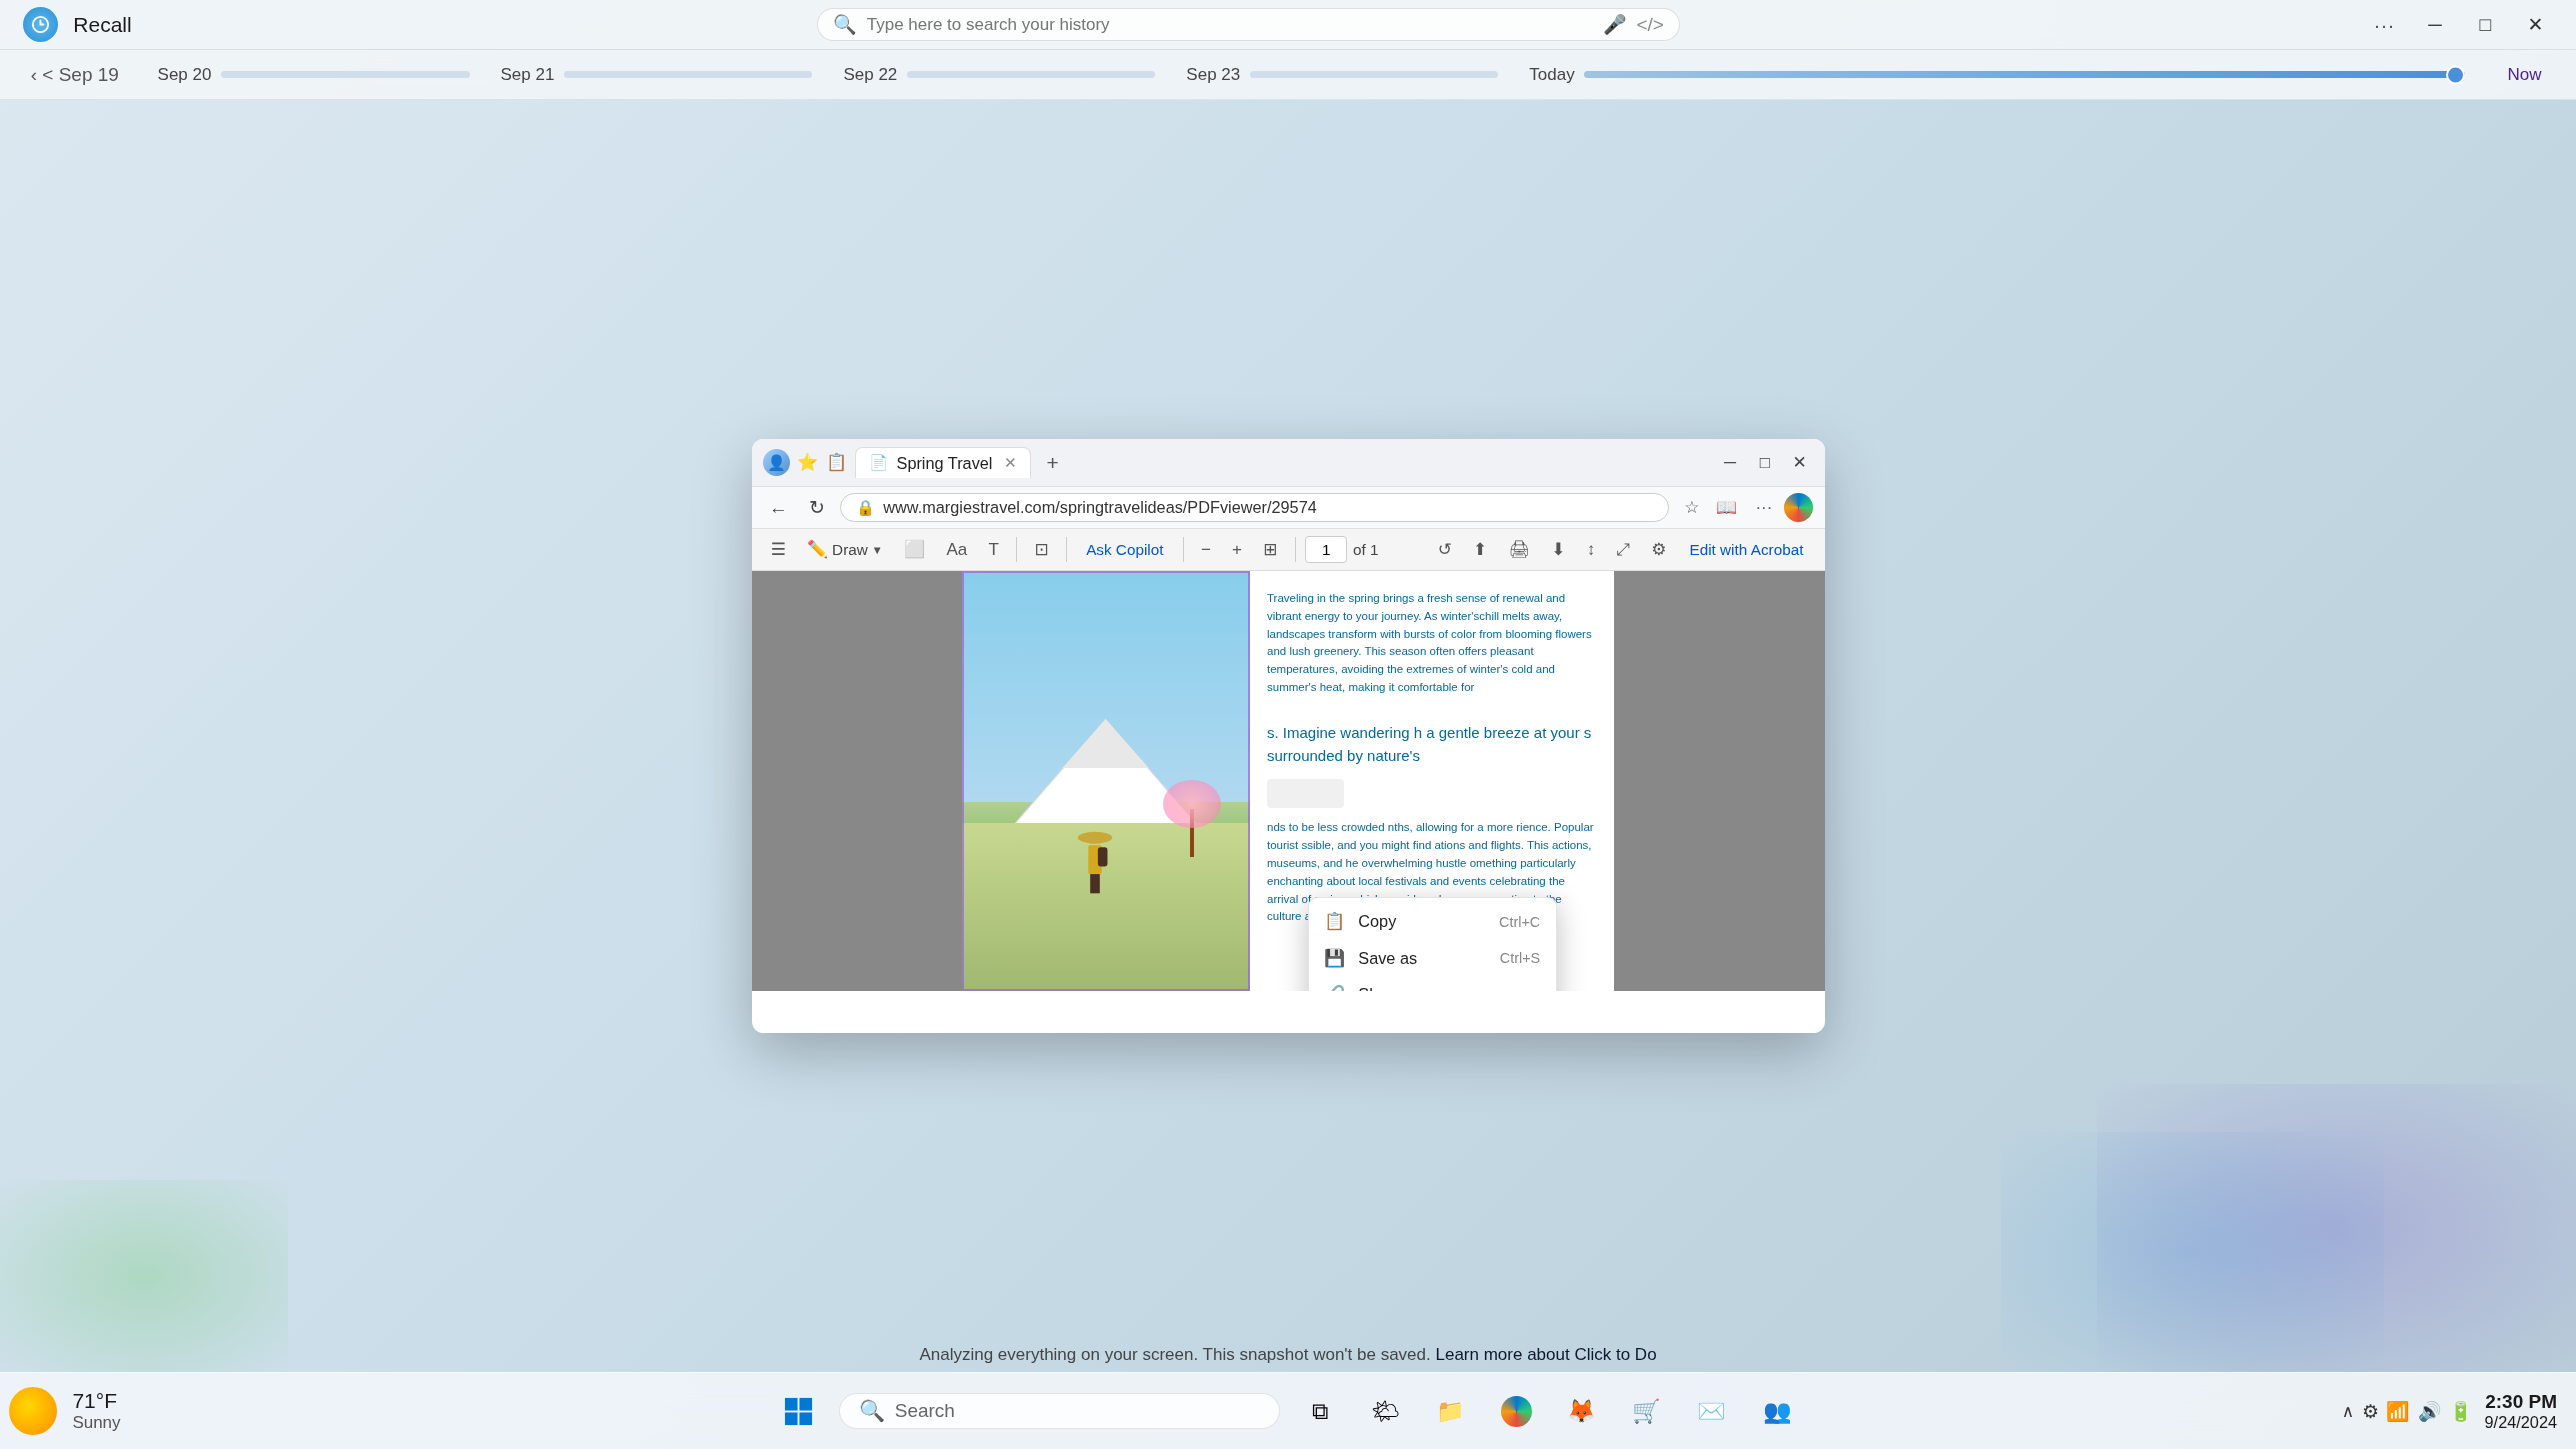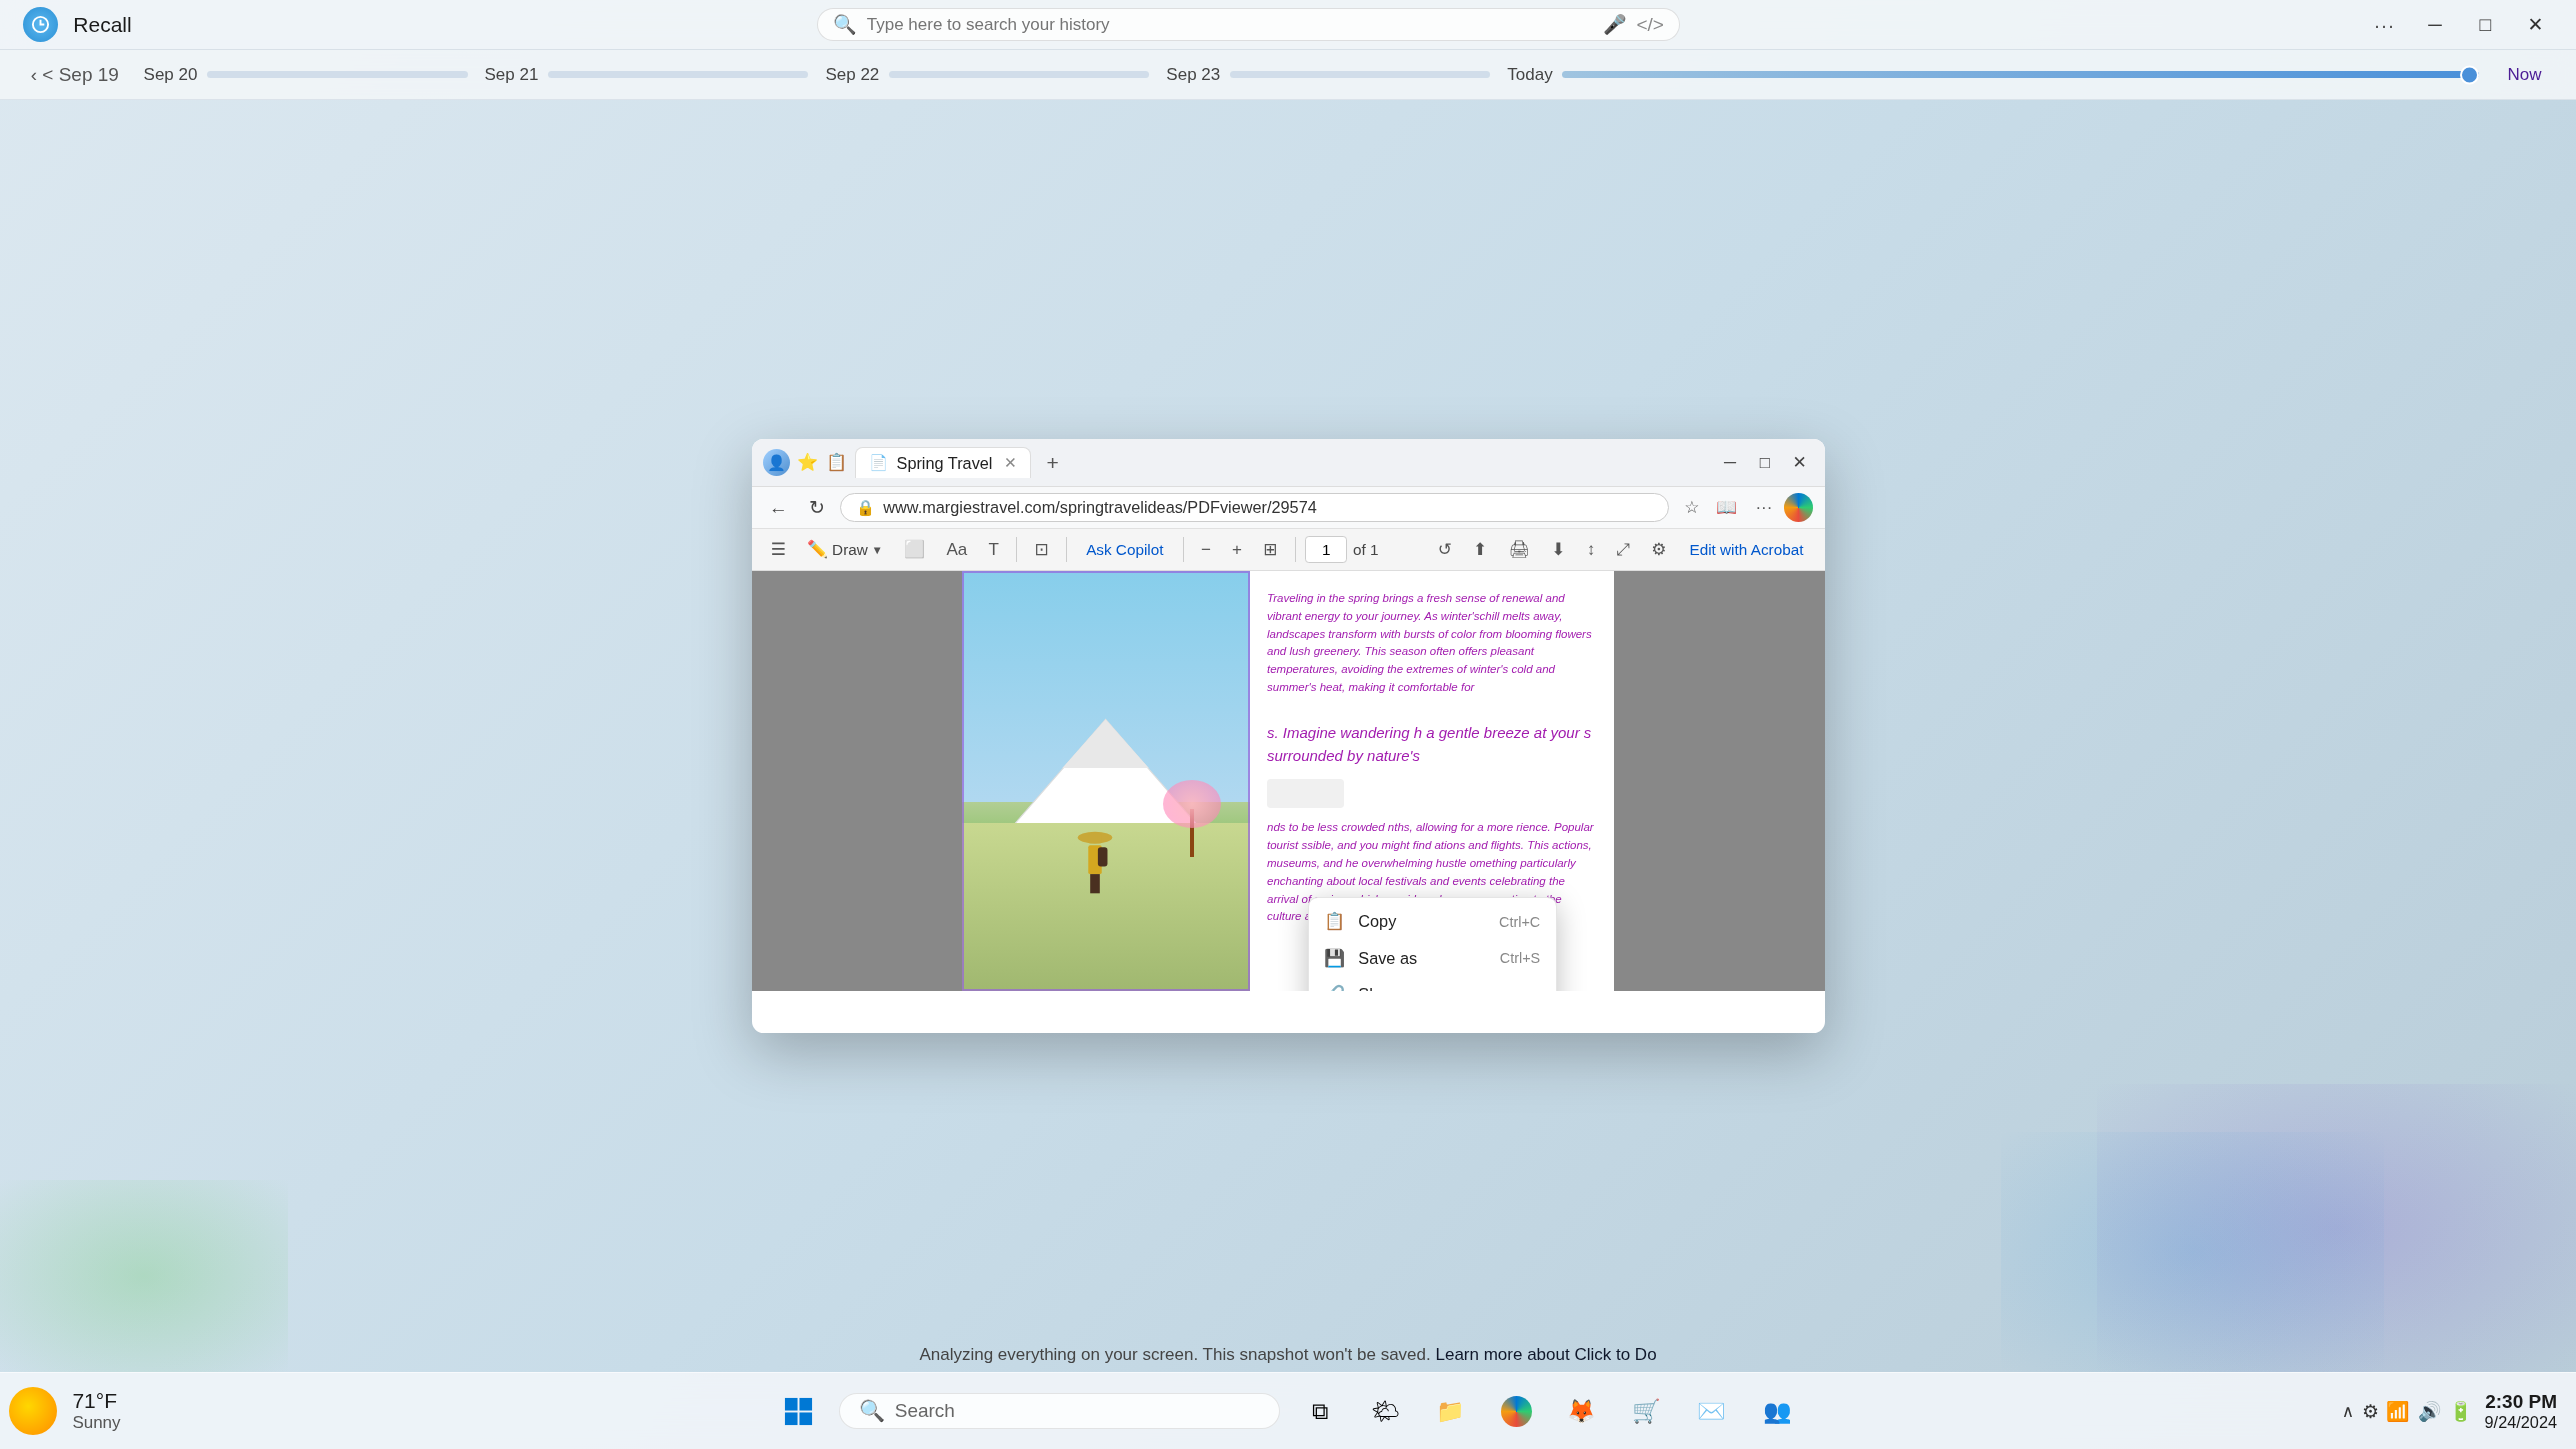--- a/index.html
+++ b/index.html
@@ -182,21 +182,21 @@
       left: 0;
       width: 100%;
       height: 50px;
       background: rgba(240,244,248,0.93);
       backdrop-filter: blur(9.6px);
       display: flex;
       align-items: center;
       border-bottom: 1px solid rgba(200,210,220,0.5);
       z-index: 99;
       padding: 0 23px;
-      gap: 17px;
+      gap: 31px;
     }
     .timeline-nav-btn {
       font-size: 19px;
       color: #555;
       cursor: pointer;
       padding: 3.8px 7.7px;
       border-radius: 5.8px;
     }
     .timeline-segment {
       display: flex;
@@ -471,23 +471,22 @@
       bottom: 0;
       border: 2.9px solid rgba(150,100,220,0.7);
       pointer-events: none;
       z-index: 10;
     }
     .pdf-text-side {
       flex: 1;
       padding: 19px 17px;
       font-size: 12.5px;
       line-height: 1.6;
-      color: #a21caf;
+      color: #0369a1;
       overflow: hidden;
-      font-style: italic;
     }
 
     
     .context-menu {
       position: absolute;
       top: 326px;
       left: 556px;
       width: 249px;
       background: white;
       border-radius: 9.6px;

